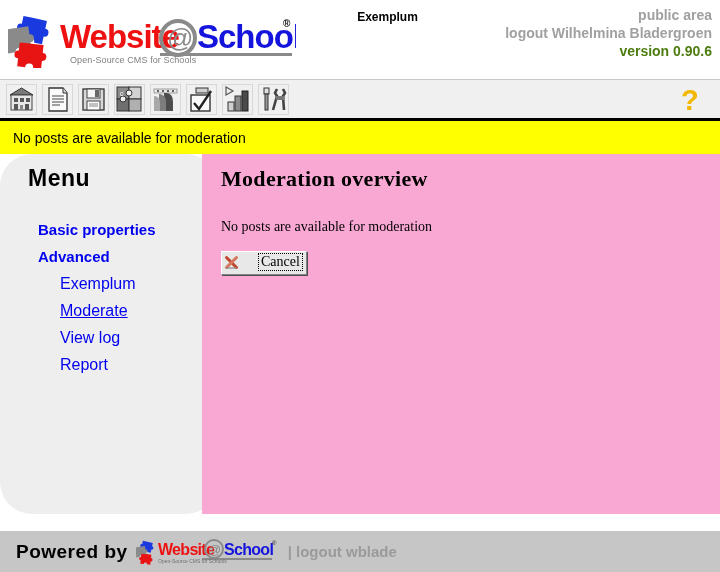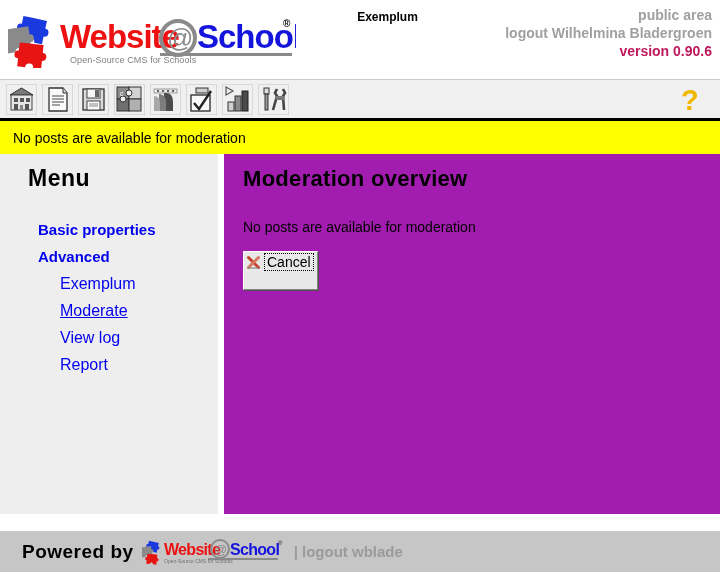--- a/index.html
+++ b/index.html
@@ -82,21 +82,21 @@
     position: absolute;
     right: 8px;
     top: 6px;
     text-align: right;
     font-size: 14px;
     line-height: 18px;
     font-weight: bold;
     color: #a0a0a0;
   }
   .user-block .version {
-    color: #be185d;
+    color: #4d7c0f;
   }
 
   
   .toolbar {
     position: relative;
     height: 42px;
     background: #f0f0f0;
     border-top: 1px solid #c8c8c8;
     border-bottom: 3px solid #000000;
     box-sizing: border-box;
@@ -140,20 +140,21 @@
     background: #ffffff;
   }
   .sidebar {
     position: absolute;
     left: 0;
     top: 0;
     width: 218px;
     height: 360px;
     background: #eeeeee;
     box-sizing: border-box;
+    border-radius: 32px;
   }
   .menu-title {
     position: absolute;
     left: 28px;
     top: 11px;
     font-size: 23px;
     font-weight: bold;
     color: #000000;
     letter-spacing: 0.5px;
   }
@@ -181,27 +182,28 @@
     font-weight: normal;
     font-size: 16px;
     line-height: 27px;
   }
   .menu-item.current {
     text-decoration: underline;
   }
 
   .main {
     position: absolute;
-    left: 224px;
+    left: 202px;
     top: 0;
     right: 0;
     height: 360px;
-    background: #a21caf;
+    background: #f9a8d4;
     box-sizing: border-box;
     padding: 12px 0 0 19px;
+    font-family: Liberation Serif, serif;
   }
   .page-title {
     font-size: 22px;
     font-weight: bold;
     color: #000000;
     margin: 0 0 27px 0;
     letter-spacing: 0.3px;
   }
   .page-text {
     font-size: 14px;
@@ -210,45 +212,46 @@
   }
 
   .cancel-button {
     display: inline-flex;
     align-items: center;
     background: #e8e8e8;
     border-top: 1px solid #ffffff;
     border-left: 1px solid #ffffff;
     border-right: 1px solid #848484;
     border-bottom: 1px solid #848484;
-    padding: 1px 3px 18px 2px;
+    padding: 1px 3px 3px 2px;
     cursor: pointer;
     font-size: 14px;
     color: #000000;
     box-shadow: 1px 1px 0 #505050;
+    gap: 16px;
   }
   .cancel-button .btn-label {
     border: 1px dotted #000000;
     padding: 0 2px;
     margin-left: 3px;
     line-height: 16px;
   }
   .x-icon { width: 15px; height: 15px; display: block; }
 
   
   .footer {
     position: absolute;
     left: 0;
     bottom: 0;
     width: 720px;
     height: 41px;
     background: #c6c6c6;
     display: flex;
     align-items: center;
-    padding-left: 22px;
+    padding-left: 16px;
     box-sizing: border-box;
   }
   .powered-by {
     font-size: 19px;
     font-weight: bold;
     color: #000000;
     letter-spacing: 0.5px;
   }
   .footer-logo {
     position: relative;

